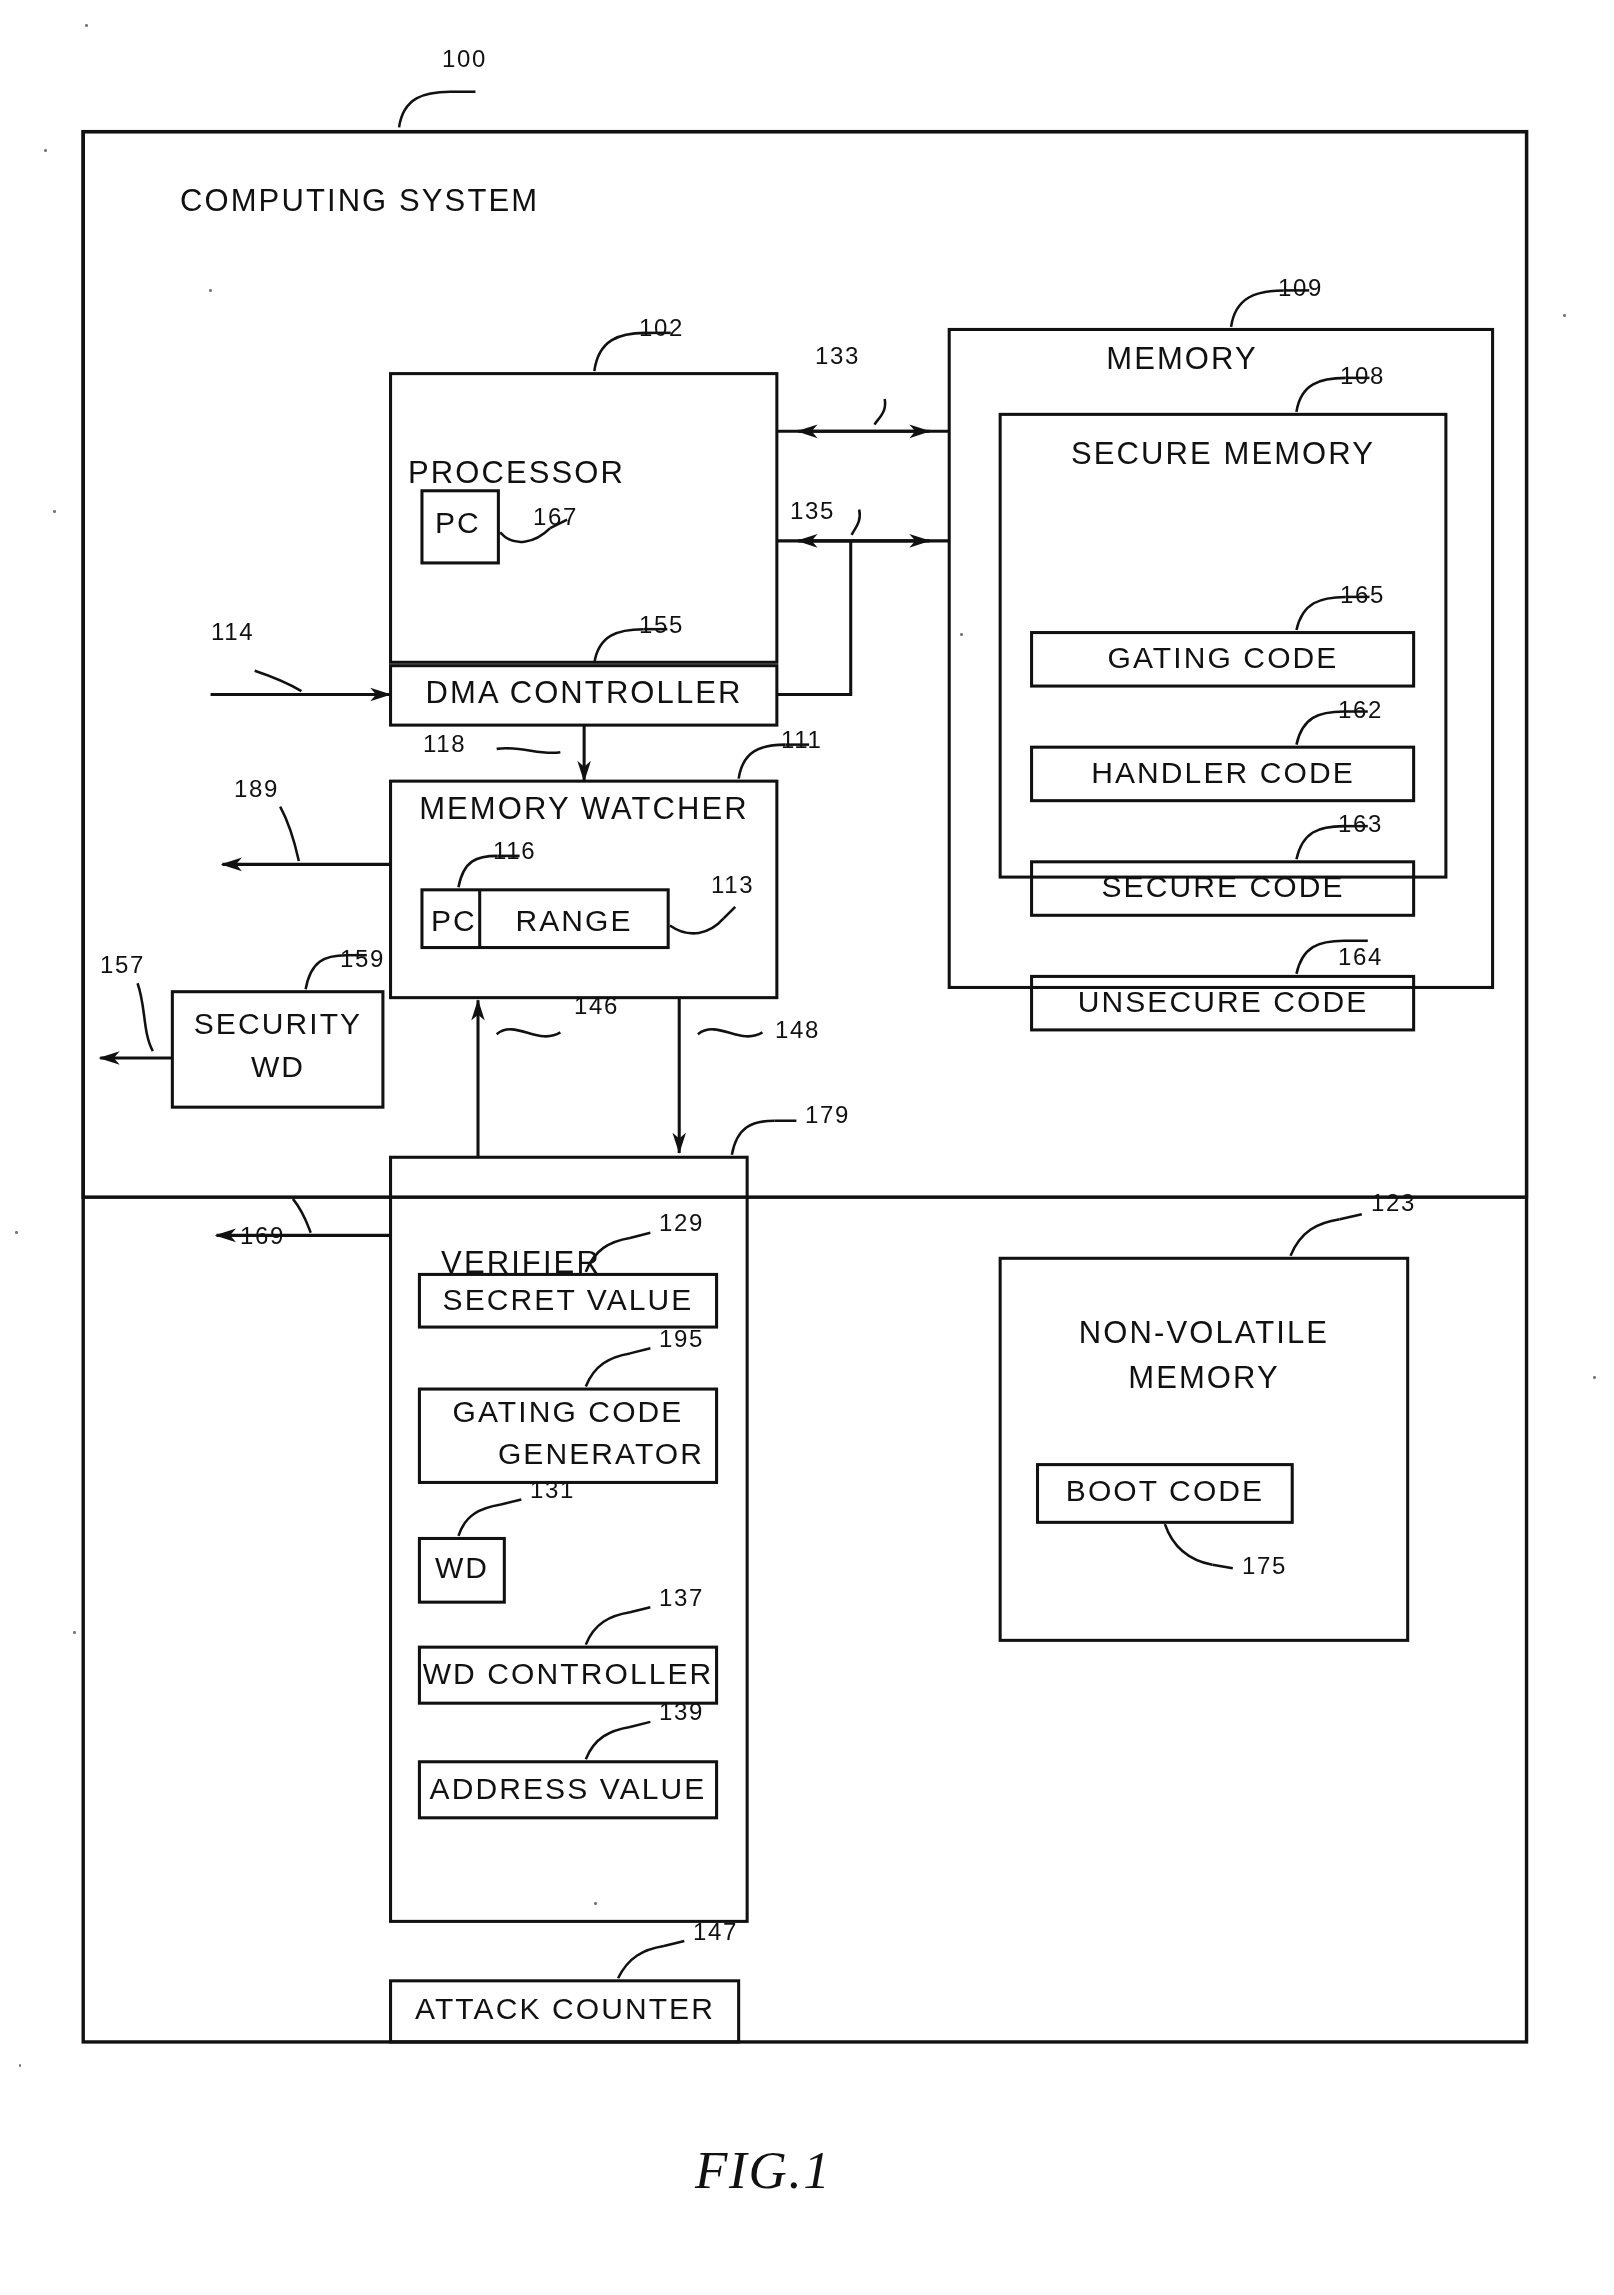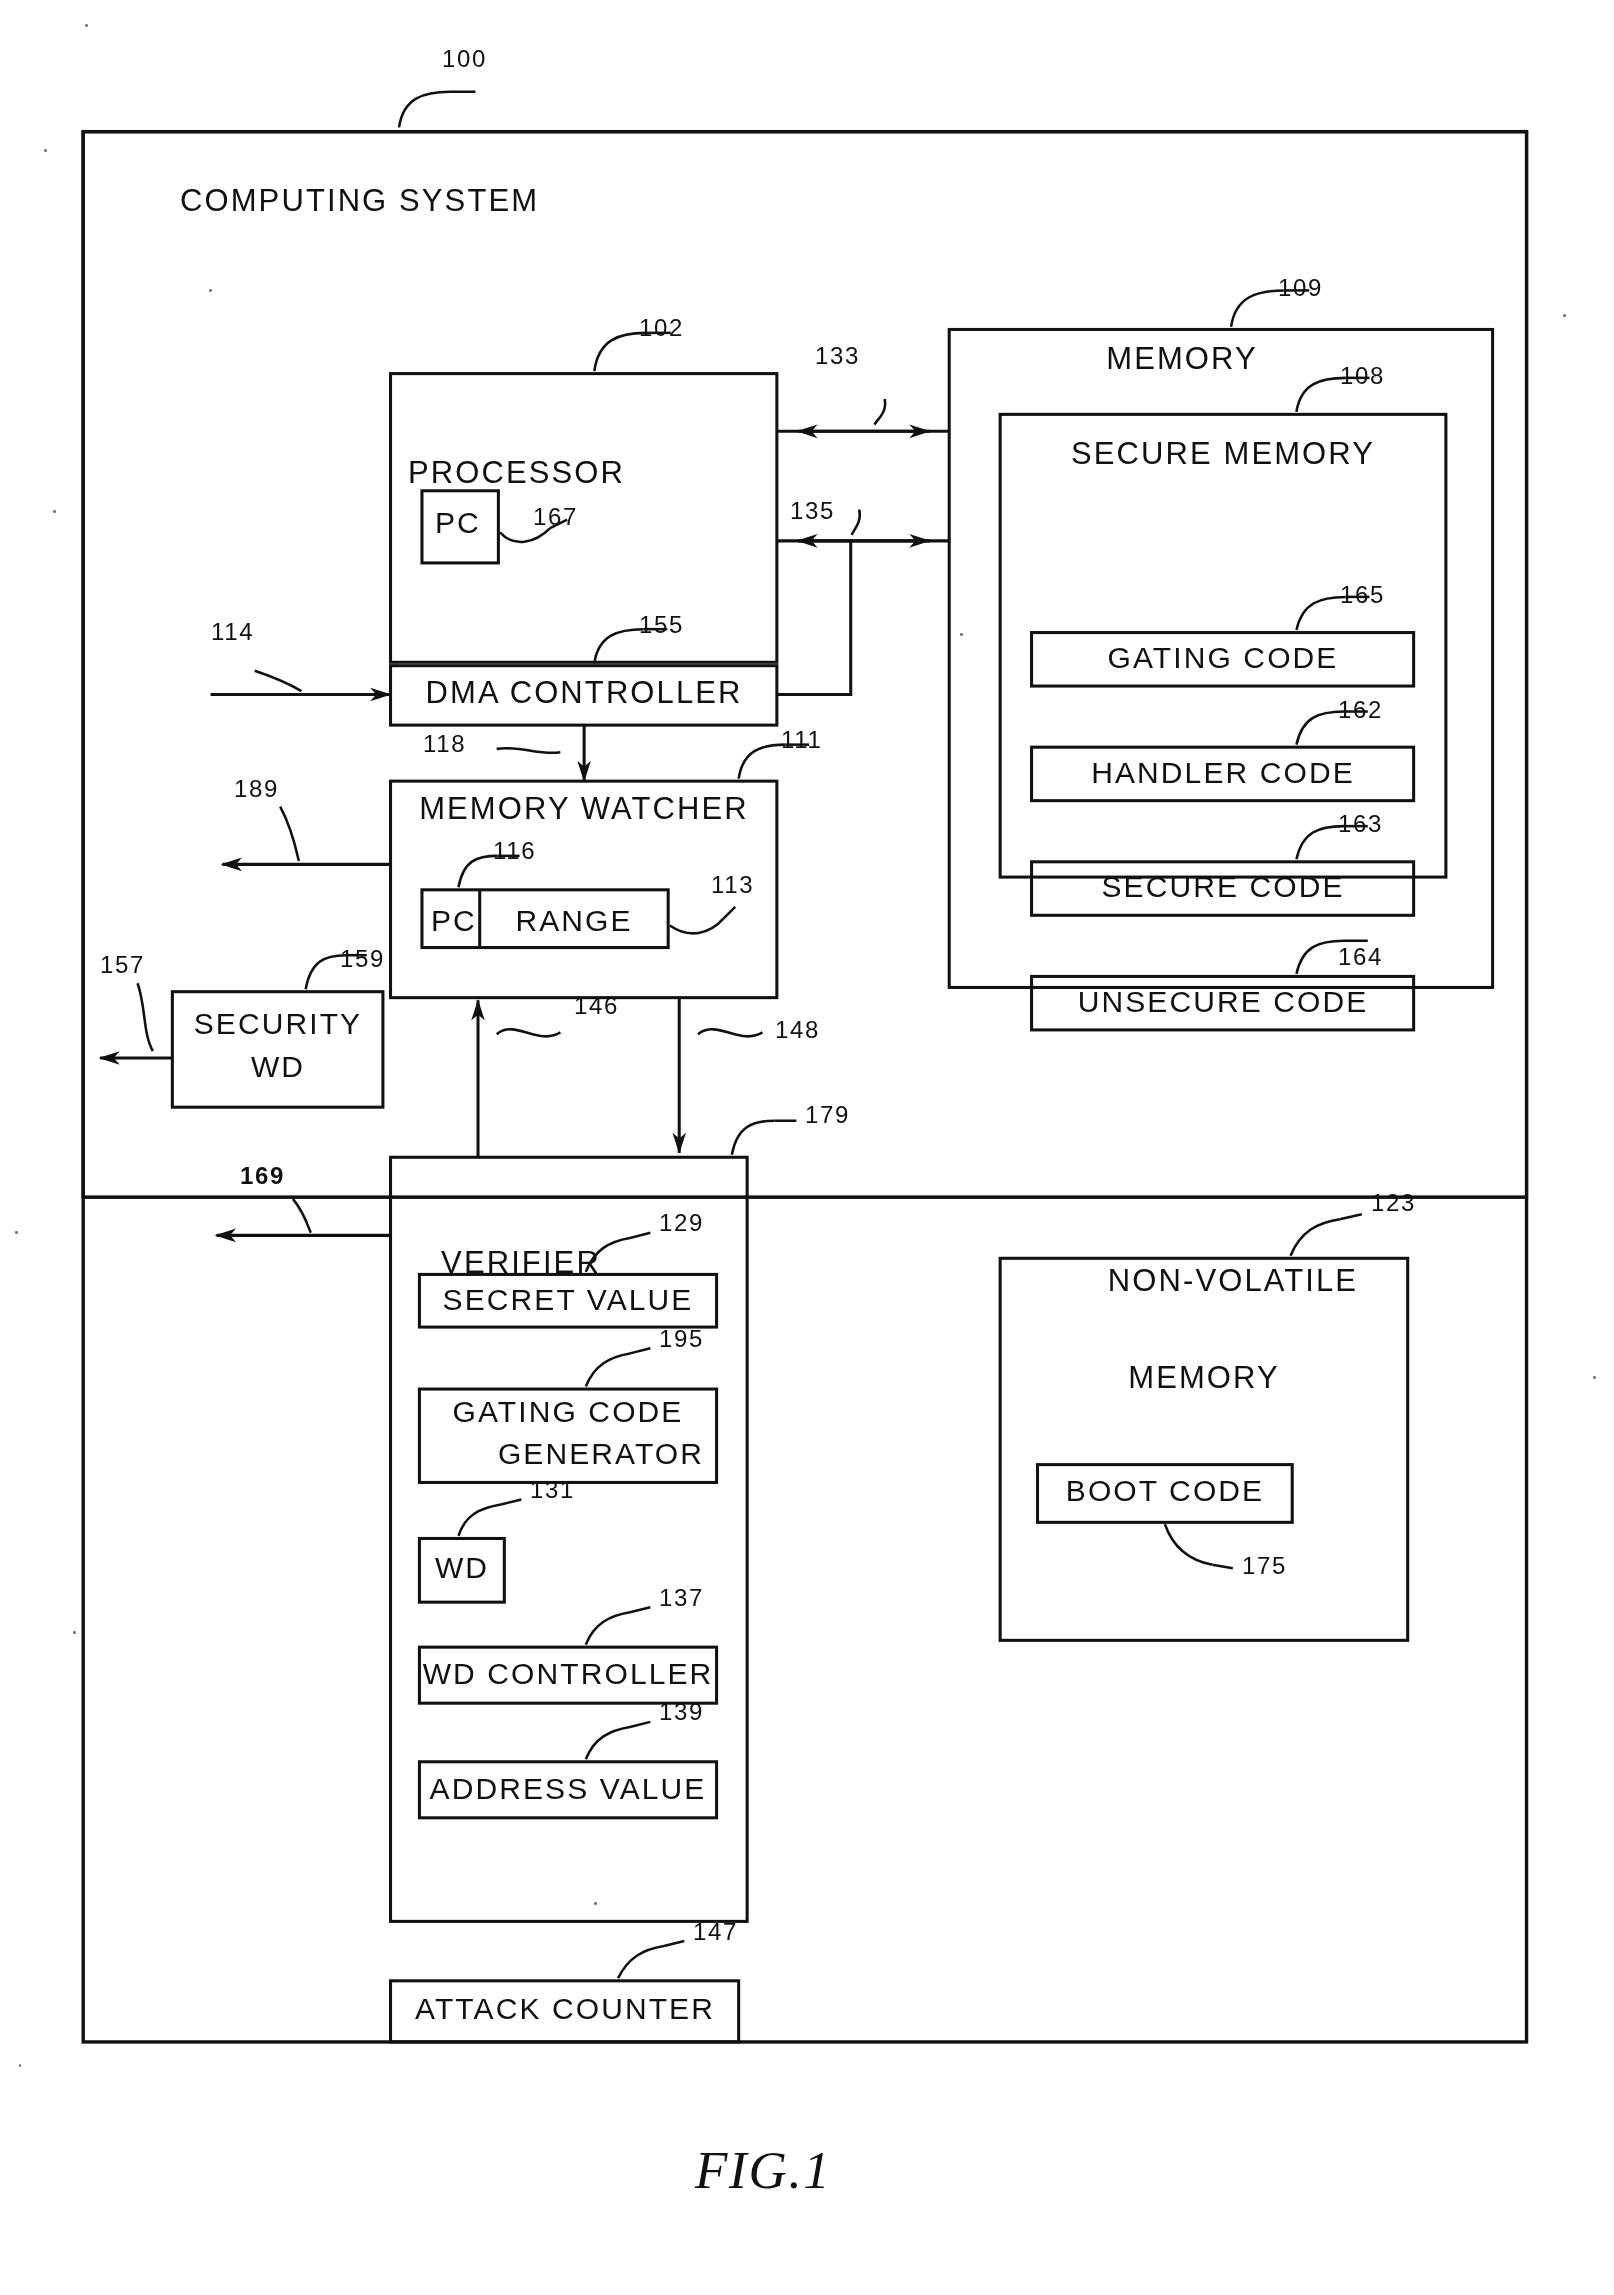--- a/index.html
+++ b/index.html
@@ -256,42 +256,42 @@
   <div class="lbl btitle-sm centered" style="left:278px; top:1007px;">SECURITY</div>
   <div class="lbl btitle-sm centered" style="left:278px; top:1050px;">WD</div>
   <div class="lbl ref" style="left:340px; top:945px;">159</div>
   <div class="lbl ref" style="left:100px; top:951px;">157</div>
 
   <div class="lbl ref" style="left:574px; top:992px;">146</div>
   <div class="lbl ref" style="left:775px; top:1016px;">148</div>
 
   <div class="lbl btitle centered" style="left:521px; top:1199px;margin-top:46px;">VERIFIER</div>
   <div class="lbl ref" style="left:805px; top:1101px;">179</div>
-  <div class="lbl ref" style="left:240px; top:1162px;font-weight:bold;">169</div>
+  <div class="lbl ref" style="left:240px; top:1222px;">169</div>
 
   <div class="lbl btitle-sm centered" style="left:568px; top:1283px;">SECRET VALUE</div>
   <div class="lbl ref" style="left:659px; top:1209px;">129</div>
 
   <div class="lbl btitle-sm centered" style="left:568px; top:1395px;">GATING CODE</div>
   <div class="lbl btitle-sm centered" style="left:601px; top:1437px;">GENERATOR</div>
   <div class="lbl ref" style="left:659px; top:1325px;">195</div>
 
   <div class="lbl btitle-sm centered" style="left:462px; top:1551px;">WD</div>
   <div class="lbl ref" style="left:530px; top:1476px;">131</div>
 
   <div class="lbl btitle-sm centered" style="left:568px; top:1657px;">WD CONTROLLER</div>
   <div class="lbl ref" style="left:659px; top:1584px;">137</div>
 
   <div class="lbl btitle-sm centered" style="left:568px; top:1772px;">ADDRESS VALUE</div>
   <div class="lbl ref" style="left:659px; top:1698px;">139</div>
 
   <div class="lbl btitle-sm centered" style="left:565px; top:1992px;">ATTACK COUNTER</div>
   <div class="lbl ref" style="left:693px; top:1918px;">147</div>
 
-  <div class="lbl btitle centered" style="left:1204px; top:1263px;margin-left:29px;">NON-VOLATILE</div>
+  <div class="lbl btitle centered" style="left:1204px; top:1315px;">NON-VOLATILE</div>
   <div class="lbl btitle centered" style="left:1204px; top:1360px;">MEMORY</div>
   <div class="lbl ref" style="left:1371px; top:1189px;">123</div>
   <div class="lbl btitle-sm centered" style="left:1165px; top:1474px;">BOOT CODE</div>
   <div class="lbl ref" style="left:1242px; top:1552px;">175</div>
 
   <div class="figcap" style="left:695px; top:2140px;">FIG.1</div>
 
   <div class="speck" style="left:85px; top:24px;"></div>
   <div class="speck" style="left:44px; top:149px;"></div>
   <div class="speck" style="left:53px; top:510px;"></div>

